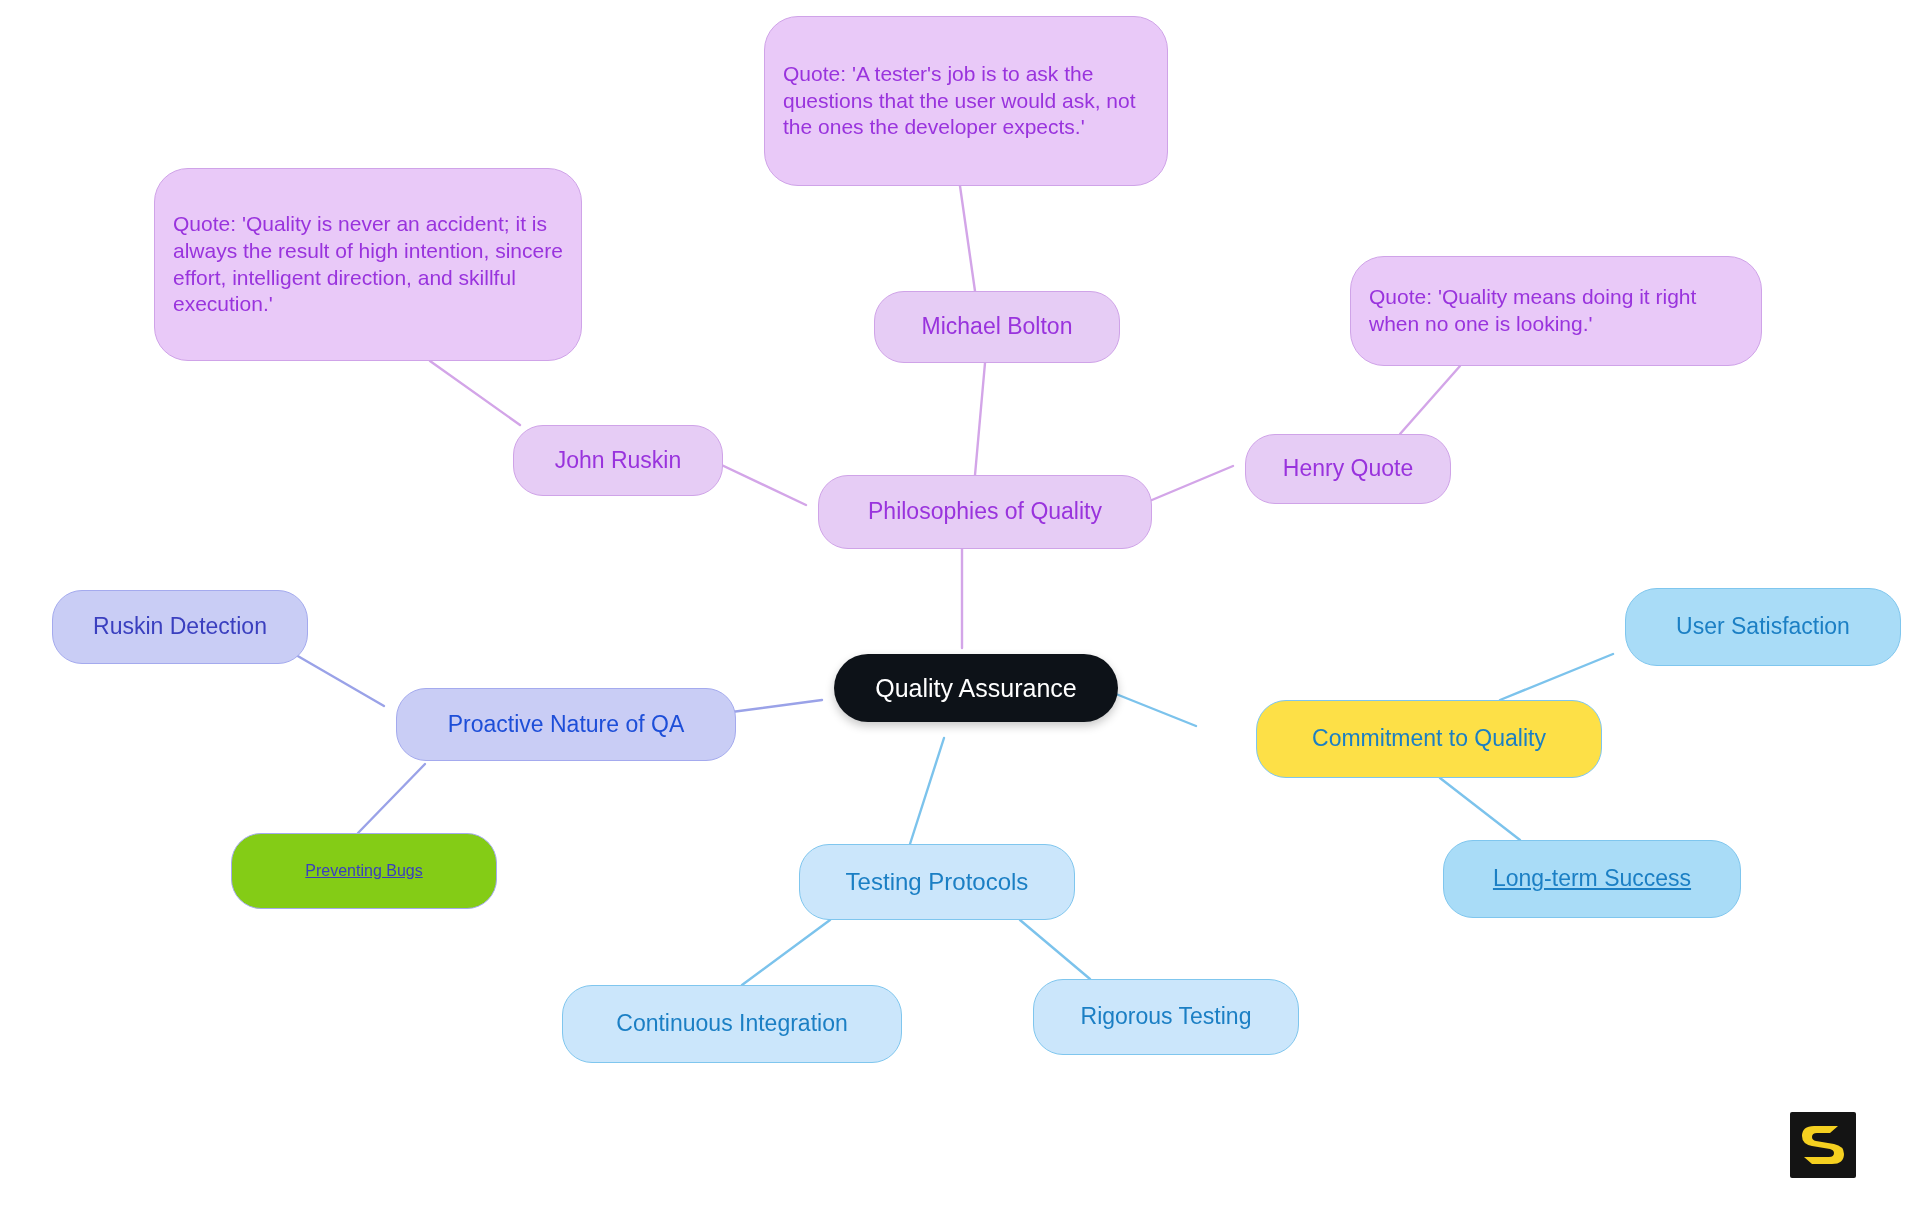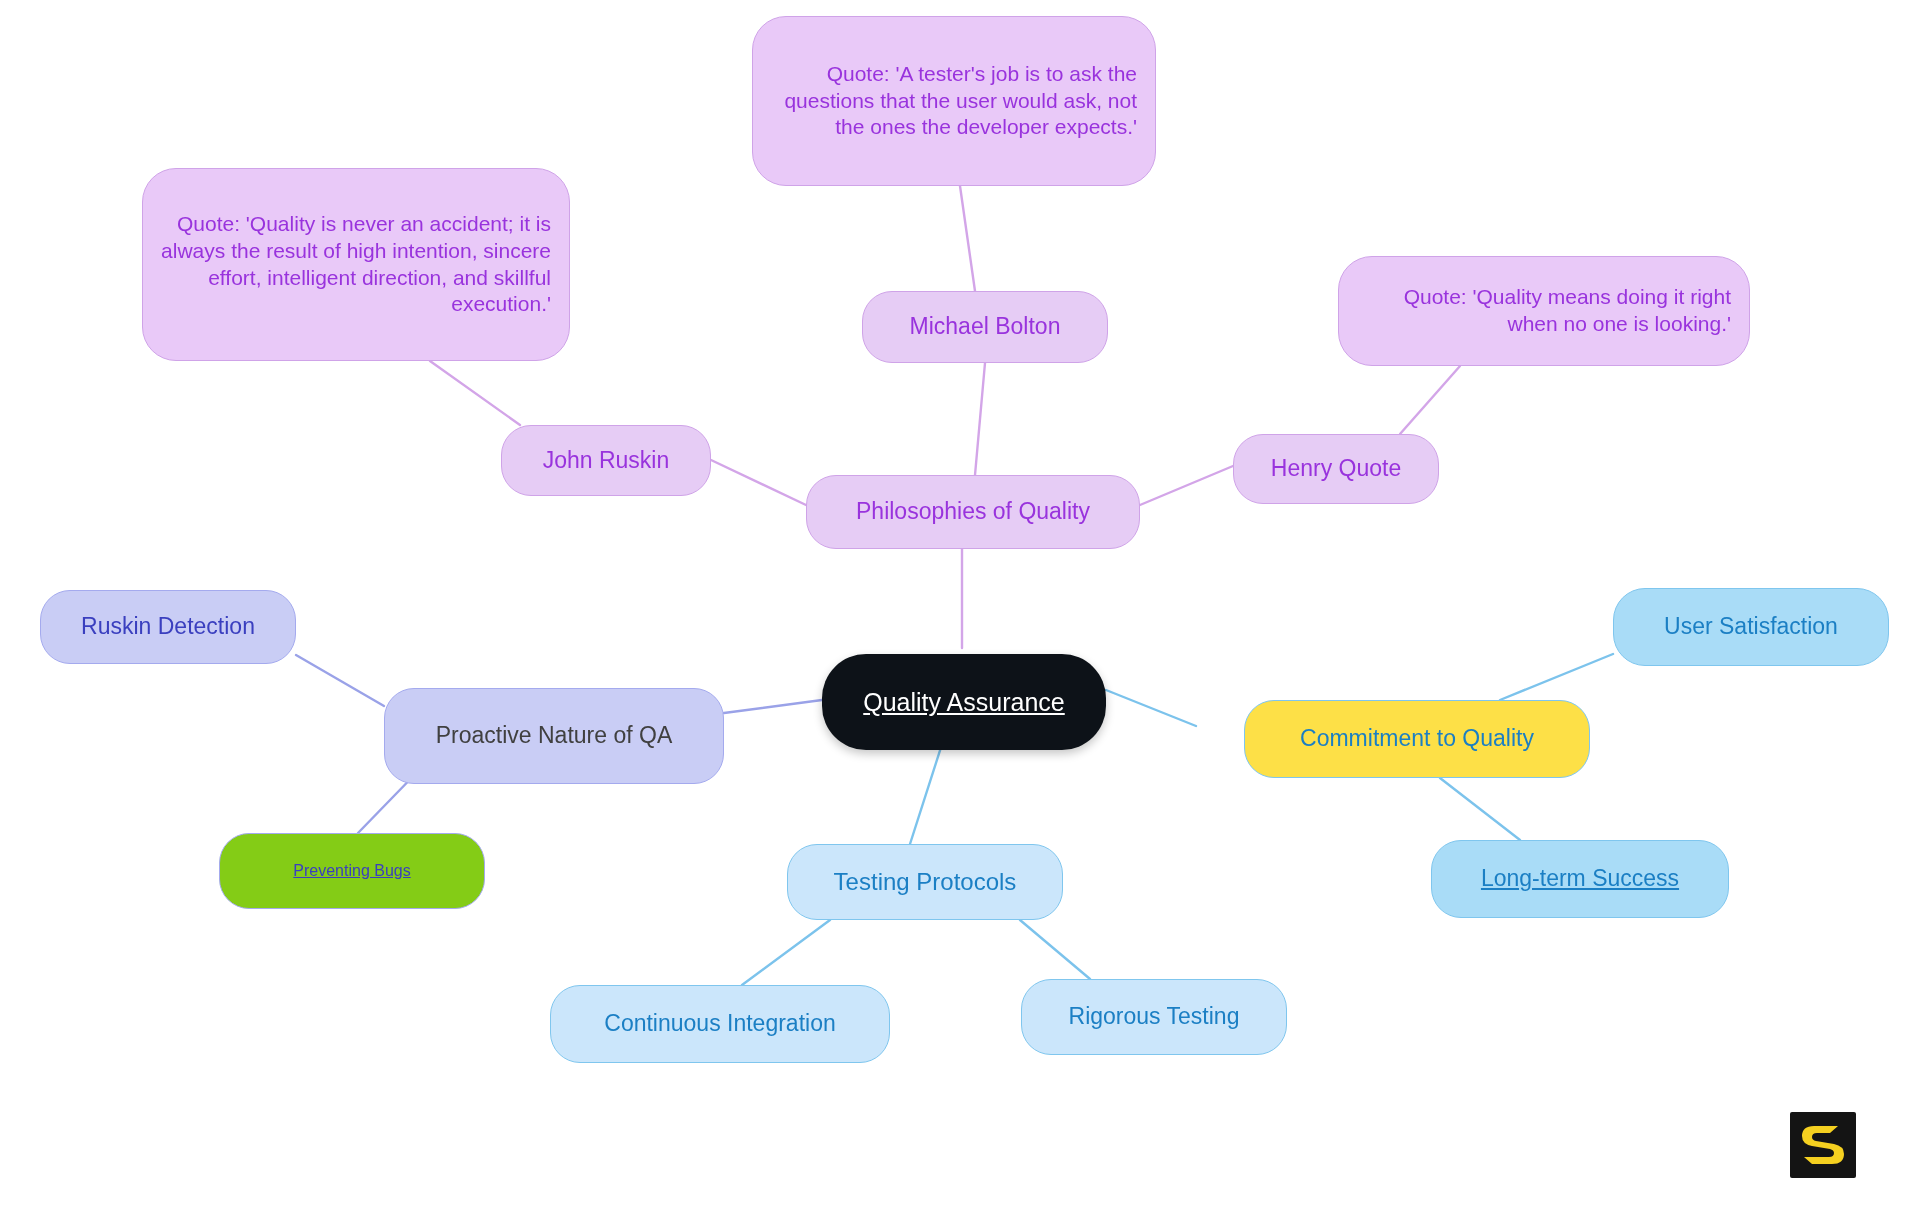--- a/index.html
+++ b/index.html
@@ -22,28 +22,29 @@
     width: 1920px;
     height: 1215px;
     pointer-events: none;
   }
   .node {
     position: absolute;
     box-sizing: border-box;
     display: flex;
     align-items: center;
     justify-content: center;
-    text-align: right;
+    text-align: left;
     border-radius: 30px;
     border-style: solid;
     border-width: 1.5px;
     line-height: 1.28;
     padding: 6px 14px;
     white-space: pre-line;
     z-index: 2;
+    margin-left: 12px;
   }
   .node.root {
     border-radius: 44px;
     box-shadow: 0 4px 10px rgba(0,0,0,0.22);
     border-width: 0;
   }
   .node.quote {
     border-radius: 34px;
     padding: 10px 18px;
   }
@@ -71,29 +72,29 @@
       <line x1="384" y1="706" x2="296" y2="655" stroke="#9aa2e8" stroke-width="2.4" stroke-linecap="round"></line>
       <line x1="425" y1="764" x2="358" y2="833" stroke="#9aa2e8" stroke-width="2.4" stroke-linecap="round"></line>
       <line x1="944" y1="738" x2="910" y2="844" stroke="#7cc3ec" stroke-width="2.4" stroke-linecap="round"></line>
       <line x1="830" y1="920" x2="742" y2="985" stroke="#7cc3ec" stroke-width="2.4" stroke-linecap="round"></line>
       <line x1="1020" y1="920" x2="1090" y2="979" stroke="#7cc3ec" stroke-width="2.4" stroke-linecap="round"></line>
       <line x1="1106" y1="690" x2="1196" y2="726" stroke="#7cc3ec" stroke-width="2.4" stroke-linecap="round"></line>
       <line x1="1500" y1="700" x2="1613" y2="654" stroke="#7cc3ec" stroke-width="2.4" stroke-linecap="round"></line>
       <line x1="1440" y1="778" x2="1520" y2="840" stroke="#7cc3ec" stroke-width="2.4" stroke-linecap="round"></line>
     </svg>
   <div id="nodes-layer">
-      <div class="node root" style="left: 822px; top: 654px; width: 284px; height: 96px; background: rgb(13, 18, 24); color: rgb(255, 255, 255); border-color: rgb(13, 18, 24); font-size: 25px; text-decoration: underline;">Quality Assurance</div>
+      <div class="node root" style="left: 822px; top: 654px; width: 284px; height: 68px; background: rgb(13, 18, 24); color: rgb(255, 255, 255); border-color: rgb(13, 18, 24); font-size: 25px;">Quality Assurance</div>
       <div class="node branch" style="left: 806px; top: 475px; width: 334px; height: 74px; background: rgb(230, 204, 245); color: rgb(153, 51, 221); border-color: rgb(207, 163, 232); font-size: 23px;">Philosophies of Quality</div>
       <div class="node branch" style="left: 501px; top: 425px; width: 210px; height: 71px; background: rgb(230, 204, 245); color: rgb(153, 51, 221); border-color: rgb(207, 163, 232); font-size: 23px;">John Ruskin</div>
       <div class="node branch" style="left: 862px; top: 291px; width: 246px; height: 72px; background: rgb(230, 204, 245); color: rgb(153, 51, 221); border-color: rgb(207, 163, 232); font-size: 23px;">Michael Bolton</div>
       <div class="node branch" style="left: 1233px; top: 434px; width: 206px; height: 70px; background: rgb(230, 204, 245); color: rgb(153, 51, 221); border-color: rgb(207, 163, 232); font-size: 23px;">Henry Quote</div>
       <div class="node quote" style="left: 142px; top: 168px; width: 428px; height: 193px; background: rgb(233, 201, 248); color: rgb(153, 51, 221); border-color: rgb(207, 163, 232); font-size: 21px;">Quote: 'Quality is never an accident; it is always the result of high intention, sincere effort, intelligent direction, and skillful execution.'</div>
       <div class="node quote" style="left: 752px; top: 16px; width: 404px; height: 170px; background: rgb(233, 201, 248); color: rgb(153, 51, 221); border-color: rgb(207, 163, 232); font-size: 21px;">Quote: 'A tester's job is to ask the questions that the user would ask, not the ones the developer expects.'</div>
       <div class="node quote" style="left: 1338px; top: 256px; width: 412px; height: 110px; background: rgb(233, 201, 248); color: rgb(153, 51, 221); border-color: rgb(207, 163, 232); font-size: 21px;">Quote: 'Quality means doing it right when no one is looking.'</div>
-      <div class="node branch" style="left: 384px; top: 688px; width: 340px; height: 96px; background: rgb(201, 205, 245); color: #404040; border-color: rgb(164, 170, 238); font-size: 23px;">Proactive Nature of QA</div>
+      <div class="node branch" style="left: 384px; top: 688px; width: 340px; height: 73px; background: rgb(201, 205, 245); color: #1d4ed8; border-color: rgb(164, 170, 238); font-size: 23px;">Proactive Nature of QA</div>
       <div class="node leaf" style="left: 40px; top: 590px; width: 256px; height: 74px; background: rgb(201, 205, 245); color: rgb(58, 63, 191); border-color: rgb(164, 170, 238); font-size: 23px;">Ruskin Detection</div>
       <div class="node leaf" style="left: 219px; top: 833px; width: 266px; height: 76px; background: #84cc16; color: rgb(58, 63, 191); border-color: rgb(164, 170, 238); font-size: 16px; text-decoration: underline;">Preventing Bugs</div>
       <div class="node branch" style="left: 787px; top: 844px; width: 276px; height: 76px; background: rgb(203, 230, 251); color: rgb(27, 127, 196); border-color: rgb(127, 198, 238); font-size: 24px;">Testing Protocols</div>
       <div class="node leaf" style="left: 550px; top: 985px; width: 340px; height: 78px; background: rgb(203, 230, 251); color: rgb(27, 127, 196); border-color: rgb(127, 198, 238); font-size: 23px;">Continuous Integration</div>
       <div class="node leaf" style="left: 1021px; top: 979px; width: 266px; height: 76px; background: rgb(203, 230, 251); color: rgb(27, 127, 196); border-color: rgb(127, 198, 238); font-size: 23px;">Rigorous Testing</div>
       <div class="node branch" style="left: 1244px; top: 700px; width: 346px; height: 78px; background: #fde047; color: rgb(27, 127, 196); border-color: rgb(127, 198, 238); font-size: 23px;">Commitment to Quality</div>
       <div class="node leaf" style="left: 1613px; top: 588px; width: 276px; height: 78px; background: rgb(169, 220, 247); color: rgb(27, 127, 196); border-color: rgb(127, 198, 238); font-size: 23px; border-radius: 32px;">User Satisfaction</div>
       <div class="node leaf" style="left: 1431px; top: 840px; width: 298px; height: 78px; background: rgb(169, 220, 247); color: rgb(27, 127, 196); border-color: rgb(127, 198, 238); font-size: 23px; text-decoration: underline;">Long-term Success</div>
     </div>
 

